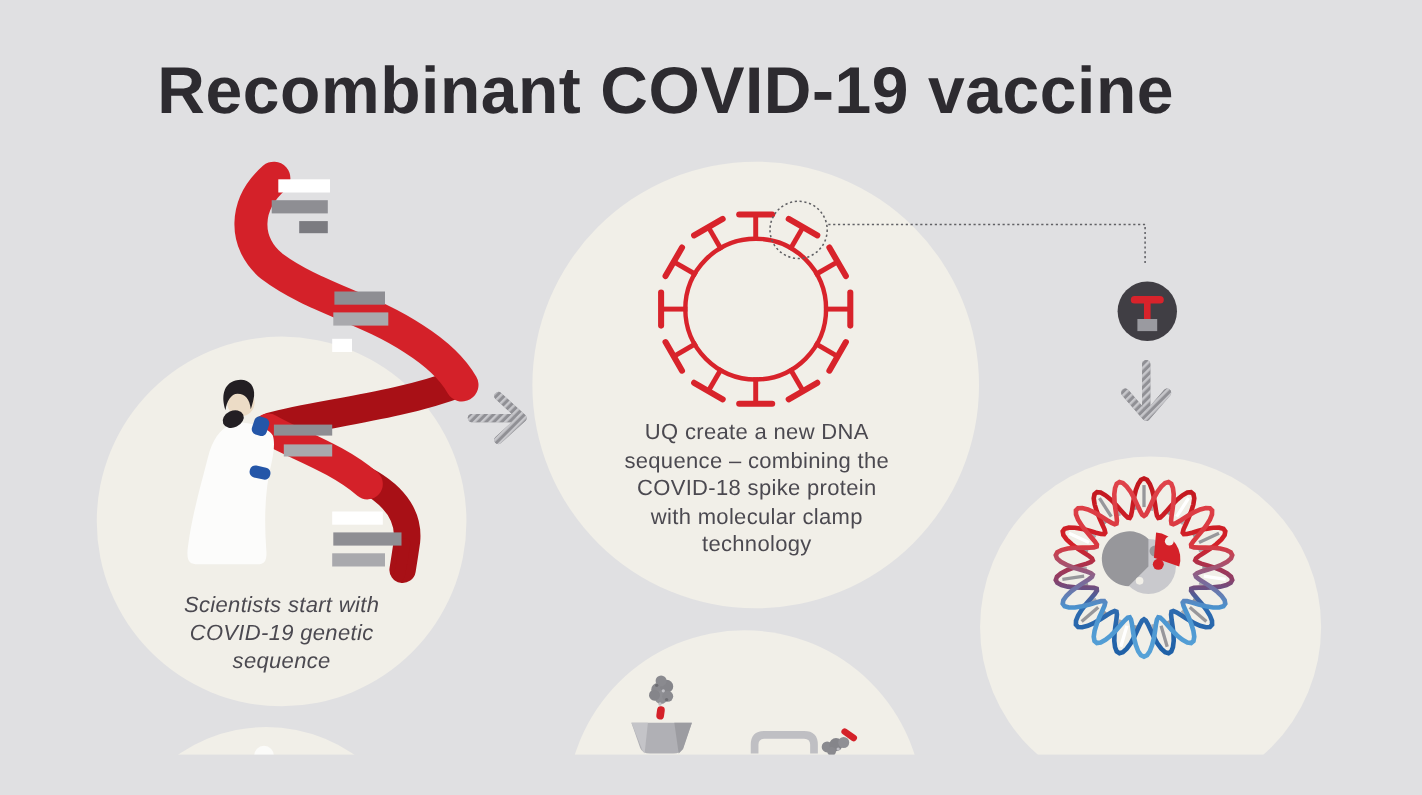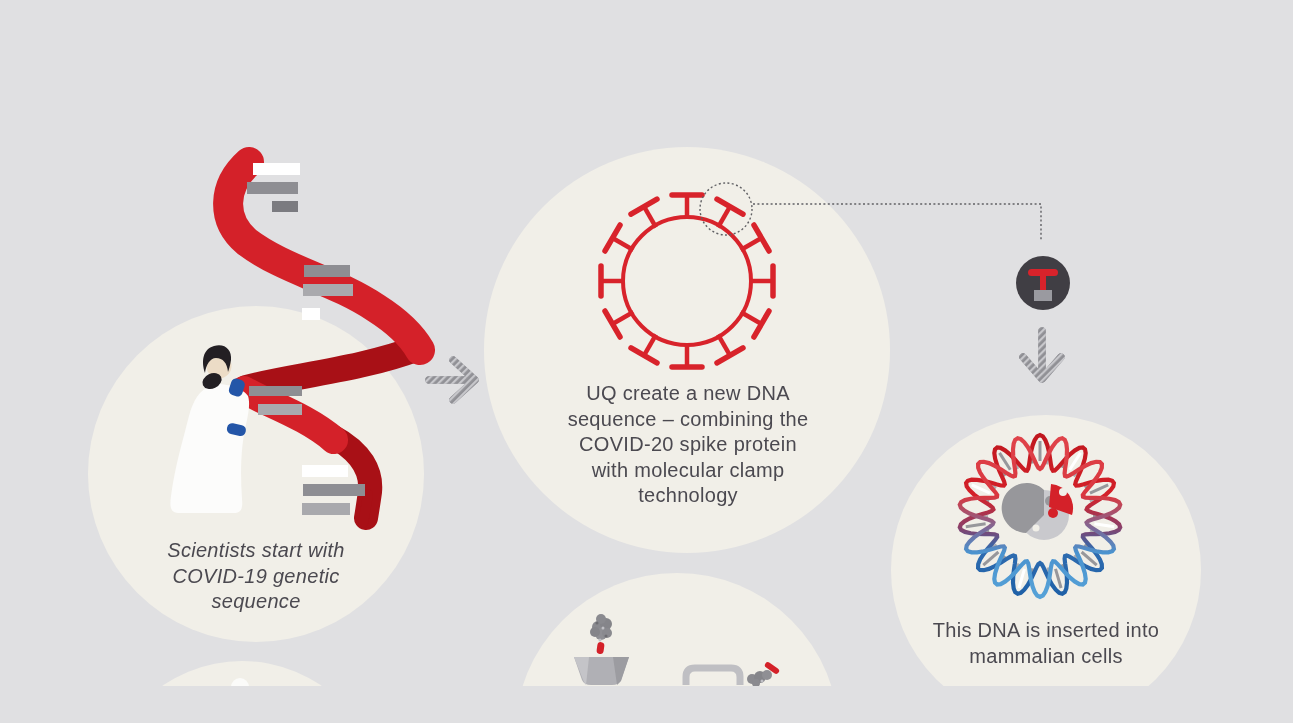--- a/index.html
+++ b/index.html
@@ -198,17 +198,17 @@
           <circle cx="760" cy="677" r="6" fill="#85858a"></circle>
       <circle cx="767" cy="675" r="5" fill="#8f8f94"></circle>
           <circle cx="756" cy="683" r="4" fill="#8a8a8f"></circle>
       <circle cx="762" cy="681" r="1.5" fill="#c0c0c5"></circle>
     </g>
   </g>
 
   <rect x="0" y="686" width="1293" height="37" fill="#e0e0e2"></rect>
 </svg>
 
+<div class="title">Recombinant COVID-19 vaccine</div>
 <div class="caption" id="cap-left">Scientists start with COVID-19 genetic sequence</div>
-<div class="caption" id="cap-mid">UQ create a new DNA sequence – combining the COVID-20 spike protein with molecular clamp technology</div>
-<div class="caption" id="cap-right">This DNA is inserted into mammalian cells</div>
+<div class="caption" id="cap-mid">UQ create a new DNA sequence – combining the COVID-18 spike protein with molecular clamp technology</div>
 
 </div>
 
 </body></html>

